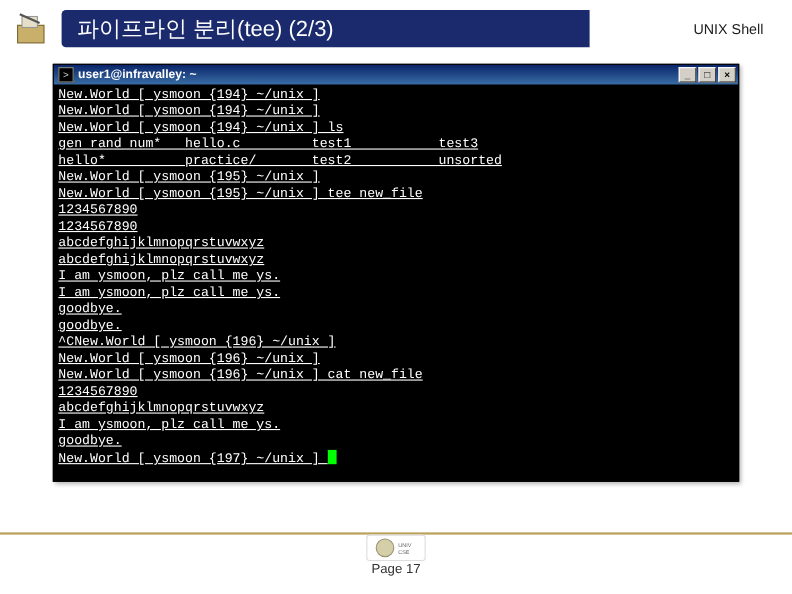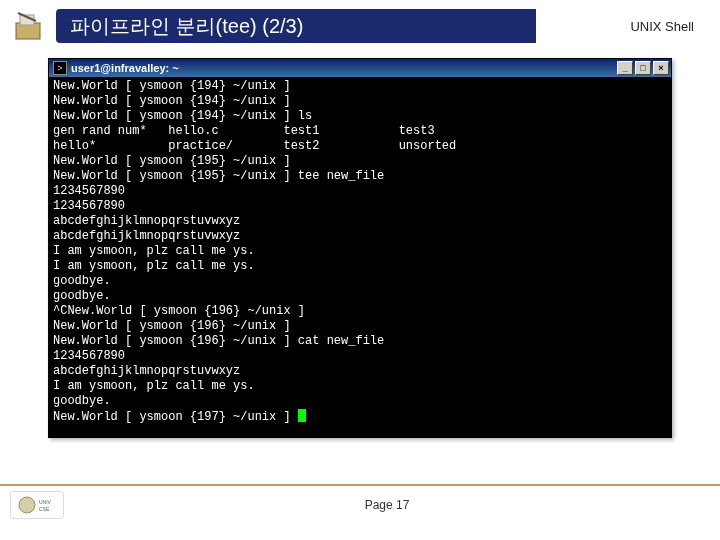--- a/index.html
+++ b/index.html
@@ -78,36 +78,37 @@
     background: #000;
     color: #fff;
     font-family: "Courier New", monospace;
     font-size: 12px;
     line-height: 15px;
     padding: 2px 4px 4px 4px;
     white-space: pre;
     min-height: 360px;
     position: relative;
   }
-  .term-line { white-space: pre; }
+  .term-line { white-space: pre; text-decoration: underline; }
   .cursor {
     display: inline-block;
     width: 8px; height: 13px;
     background: #00ff00;
     vertical-align: -2px;
   }
 
   .footer {
     position: absolute;
     left: 0; right: 0; bottom: 0;
     height: 40px;
     border-top: 2px solid #bba05a;
     background: #fff;
     display: flex; align-items: center;
     padding: 0 10px;
+    flex-direction: column;
   }
   .footer-logo {
     width: 54px; height: 28px;
     display: flex; align-items: center; justify-content: center;
     color: #888; font-size: 10px;
     border: 1px solid #ddd;
     border-radius: 3px;
   }
   .footer-center {
     flex: 1; text-align: center;

